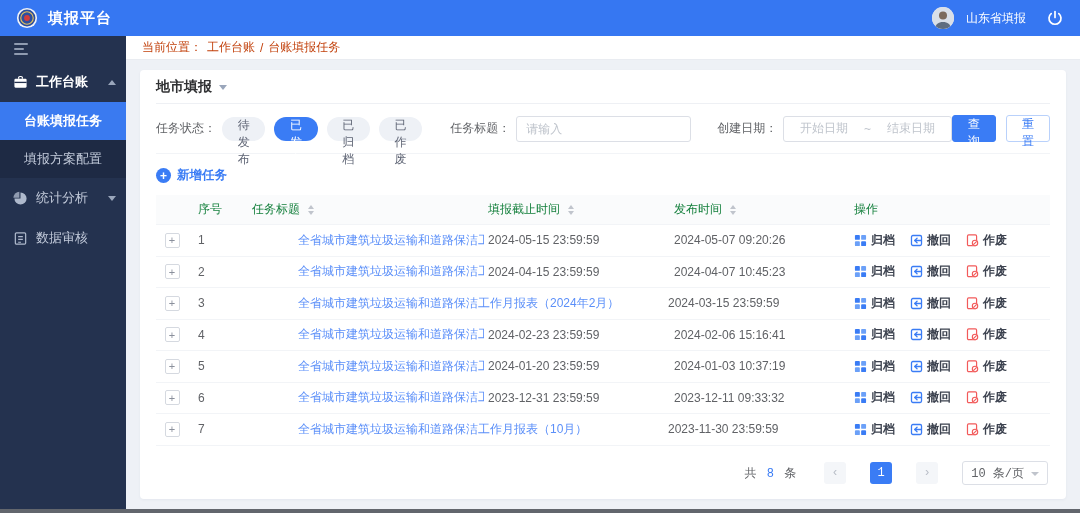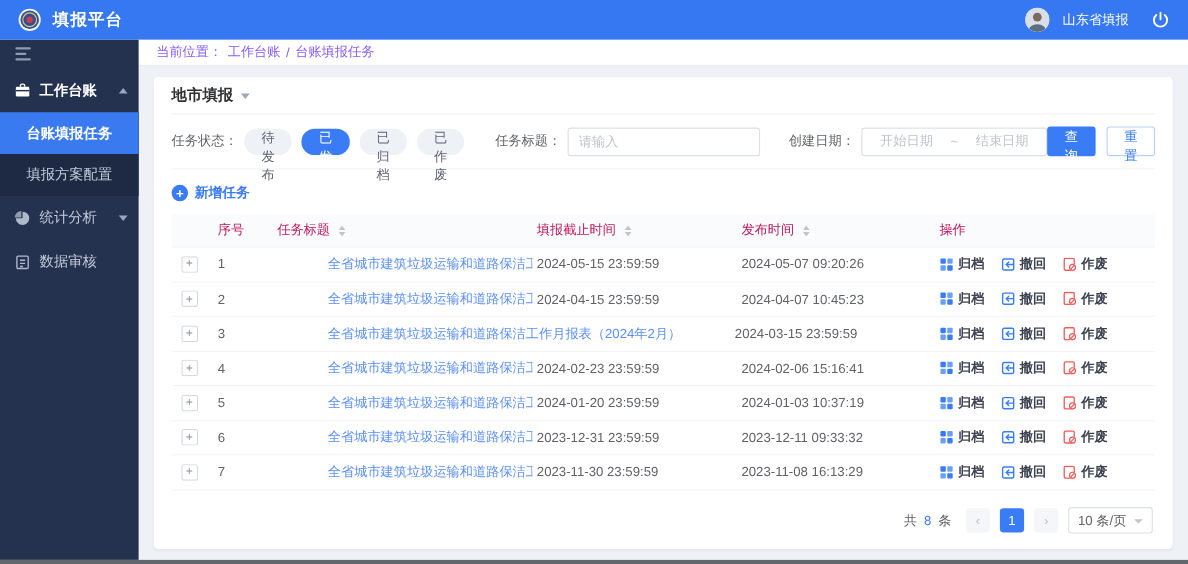--- a/index.html
+++ b/index.html
@@ -47,21 +47,21 @@
     cursor:pointer; font-size:13px; color:#c3cbdb;
   }
   .submenu-item.active { background:#3a7af0; color:#fff; font-weight:bold; }
   
   .main {
     position:absolute; top:36px; left:126px; right:0; bottom:4px;
     display:flex; flex-direction:column; background:#eef1f6; overflow:hidden;
   }
   .breadcrumb-bar {
     height:24px; background:#fff; border-bottom:1px solid #e9ecf1;
-    display:flex; align-items:center; padding:0 16px; font-size:12px; color:#8b5cf6; gap:5px;
+    display:flex; align-items:center; padding:0 16px; font-size:12px; color:#c2410c; gap:5px;
     flex:0 0 auto;
   }
   .breadcrumb-bar .crumb-link { cursor:pointer; }
   .card {
     flex:1; margin:10px 14px 10px; background:#fff; border-radius:4px;
     padding:0 16px; display:flex; flex-direction:column; overflow:hidden;
     box-shadow:0 1px 3px rgba(30,50,90,.05);
   }
   .tab-row { height:34px; display:flex; align-items:center; gap:7px; border-bottom:1px solid #eef0f4; flex:0 0 auto; }
   .tab-label { font-size:14px; font-weight:bold; color:#303133; cursor:pointer; }
@@ -97,21 +97,21 @@
   
   .toolbar-row { padding:13px 0 11px; display:flex; align-items:center; flex:0 0 auto; }
   .add-task { display:flex; align-items:center; gap:6px; color:#3a7cf5; font-size:12.5px; font-weight:bold; cursor:pointer; }
   .plus-circle {
     width:15px; height:15px; border-radius:50%; background:#3a7cf5; color:#fff;
     display:flex; align-items:center; justify-content:center; font-size:12px; line-height:1;
   }
   
   .table { flex:1; display:flex; flex-direction:column; font-size:12px; overflow:hidden; }
   .tr { display:flex; align-items:center; border-bottom:1px solid #f2f4f7; flex:0 0 auto; }
-  .thead { background:#fafbfc; color:#be185d; height:30px; }
+  .thead { background:#fafbfc; color:#15803d; height:30px; }
   .tbody-row { height:31.5px; color:#606266; }
   .td, .th { padding:0 4px; white-space:nowrap; overflow:hidden; }
   .col-expand { width:32px; display:flex; justify-content:center; }
   .col-no { width:52px; padding-left:10px; }
   .col-title { flex:1; padding-left:12px; display:flex; align-items:center; gap:4px; }
   .col-title.cell { justify-content:flex-start; padding-left:58px; }
   .col-deadline { width:186px; display:flex; align-items:center; gap:4px; }
   .col-publish { width:180px; display:flex; align-items:center; gap:4px; }
   .col-actions { width:200px; display:flex; align-items:center; }
   .sort { display:inline-flex; flex-direction:column; gap:2px; margin-left:4px; }
@@ -122,22 +122,22 @@
     width:15px; height:15px; border:1px solid #d5d9e0; border-radius:2px; background:#fff;
     color:#8a909c; font-size:11px; line-height:12px; cursor:pointer; padding:0;
     display:flex; align-items:center; justify-content:center; font-family:inherit;
   }
   .task-link { color:#5b8ff9; cursor:pointer; text-decoration:none; }
   .action { display:inline-flex; align-items:center; gap:4px; cursor:pointer; color:#3d4350; font-weight:bold; }
   .action + .action { margin-left:15px; }
   .action svg { display:block; }
   
   .pagination {
-    display:flex; align-items:center; justify-content:flex-end; gap:9px;
-    padding:13px 2px 14px; font-size:12px; color:#606266; flex:0 0 auto;
+    display:flex; align-items:center; justify-content:flex-end; gap:24px;
+    padding:13px 2px 14px; font-size:12px; color:#606266; flex:0 0 auto;font-family:Liberation Mono, monospace;
   }
   .total-text { margin-right:4px; }
   .total-count { color:#3a7cf5; margin:0 3px; }
   .page-btn {
     min-width:22px; height:22px; border-radius:3px; background:#f4f6f9; border:none;
     color:#b9bec7; font-size:12px; cursor:pointer; display:flex; align-items:center; justify-content:center;
     font-family:inherit;
   }
   .page-num { background:#3a7cf5; color:#fff; }
   .size-select {
@@ -587,21 +587,20 @@
 
   <div class="tr tbody-row">
     <div class="td col-expand">
       <button class="expand-btn">+</button>
     </div>
     <div class="td col-no">7</div>
     <div class="td col-title cell">
       <a class="task-link">全省城市建筑垃圾运输和道路保洁工作月报表（10月）</a>
     </div>
     <div class="td col-deadline">2023-11-30 23:59:59</div>
-    <div class="td col-publish">2023-11-08 16:13:29</div>
     <div class="td col-actions">
       <span class="action">
         <span>
           <svg viewBox="0 0 14 14" width="13" height="13">
             <rect x="1" y="1" width="5.3" height="5.3" rx="1" fill="#3a7cf5"></rect>
             <rect x="7.7" y="1" width="5.3" height="5.3" rx="1" fill="#6ba0f8"></rect>
             <rect x="1" y="7.7" width="5.3" height="5.3" rx="1" fill="#6ba0f8"></rect>
             <rect x="7.7" y="7.7" width="5.3" height="5.3" rx="1" fill="#3a7cf5"></rect>
           </svg>
         </span>

